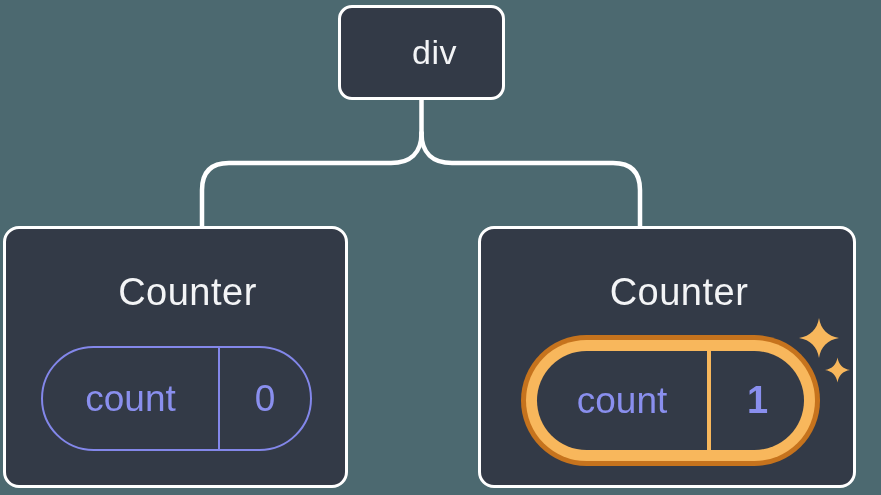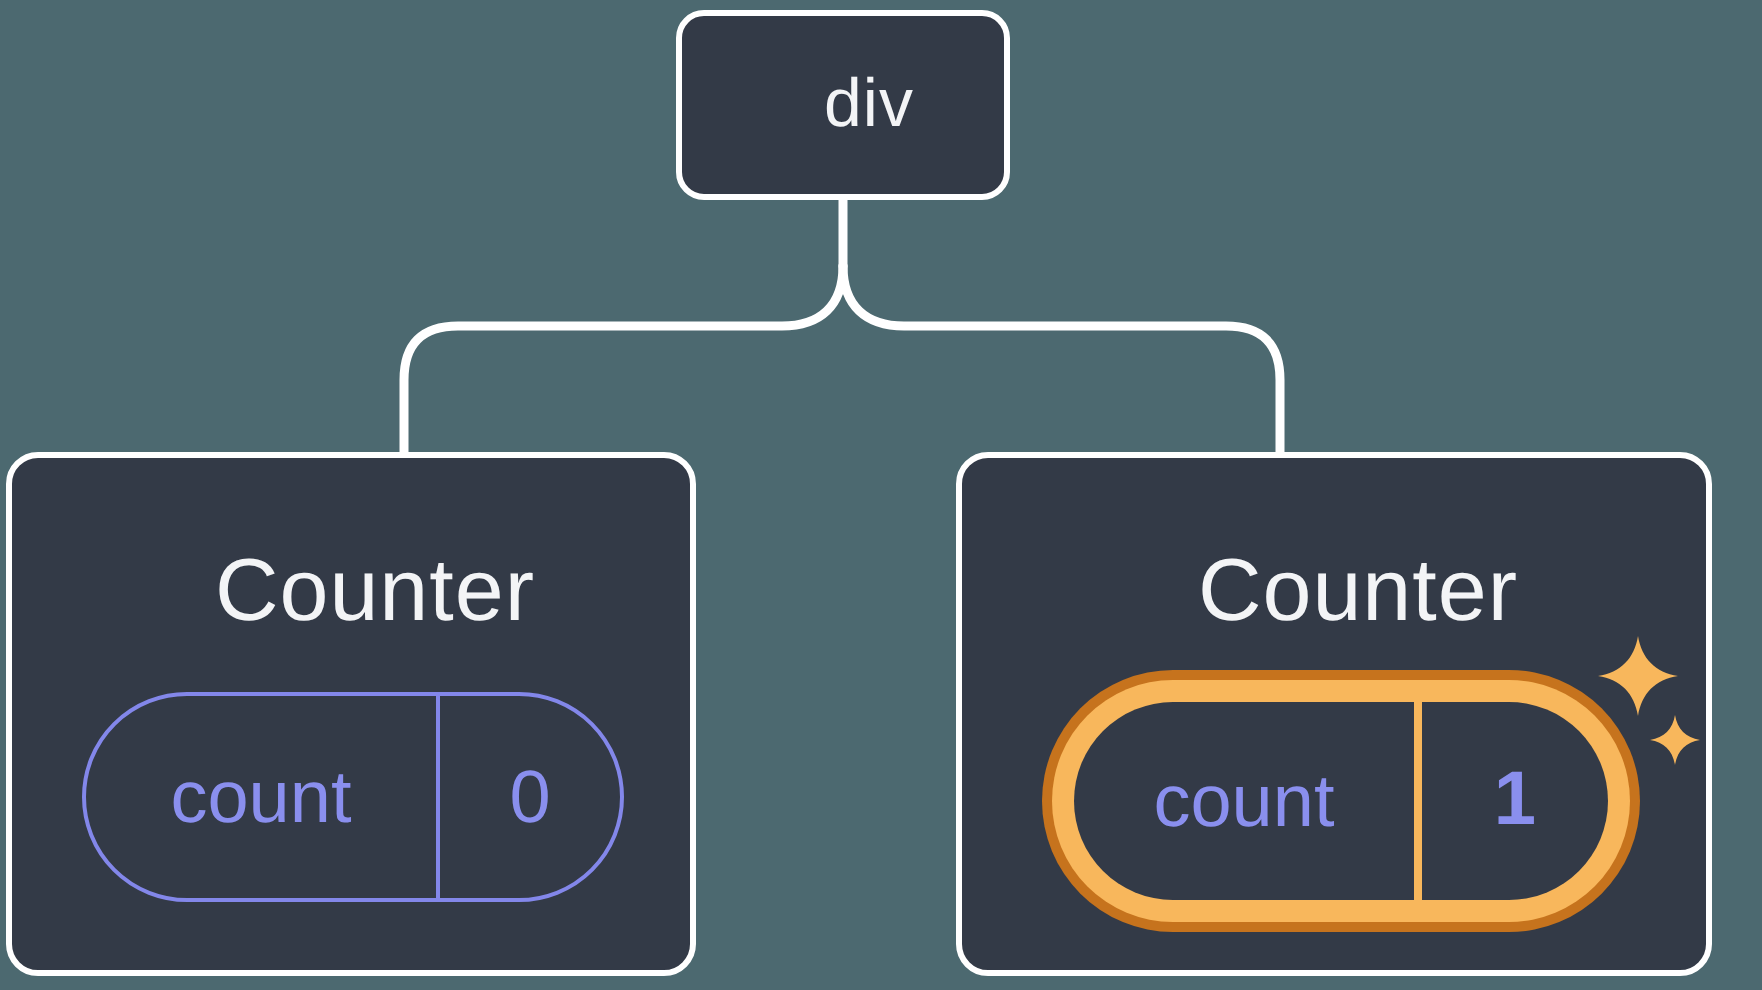--- a/index.html
+++ b/index.html
@@ -66,21 +66,21 @@
   .card.left  { left: 3px;   width: 345px; }
   .card.right { left: 478px; width: 378px; }
 
   .card-title {
     position: absolute;
     left: 0;
     right: 0;
     top: 42px;
     text-align: center;
     color: var(--title-text);
-    font-size: 44px;
+    font-size: 38px;
     font-weight: 500;
     letter-spacing: 0.5px;
     margin-left: 24px;
   }
 
   
   .pill {
     position: absolute;
     left: 35px;
     top: 117px;

